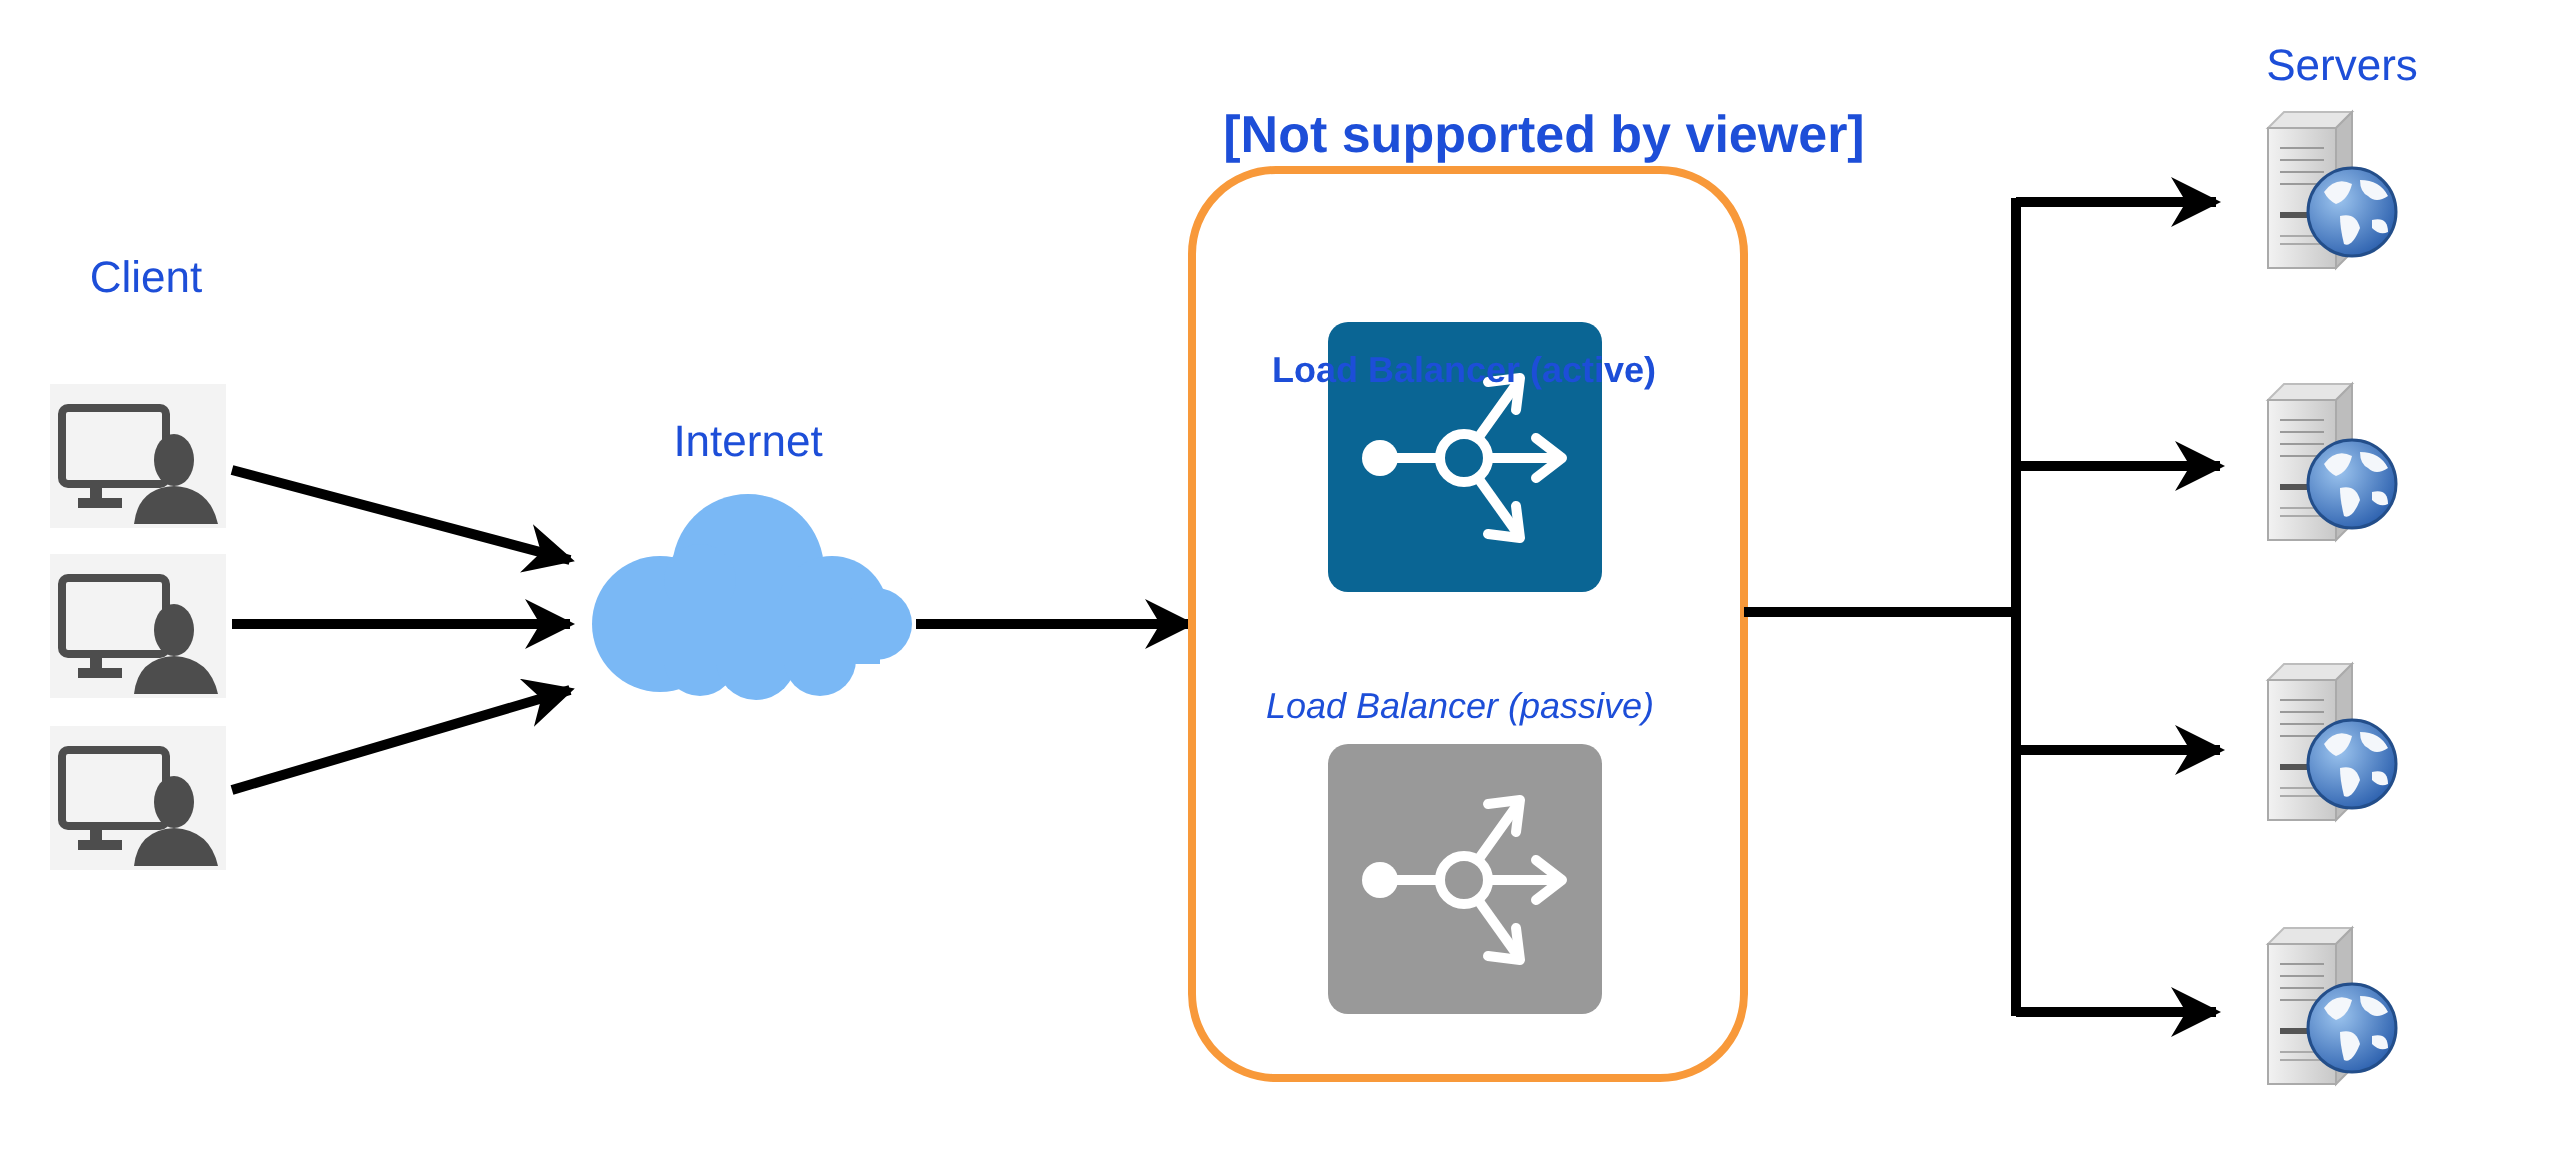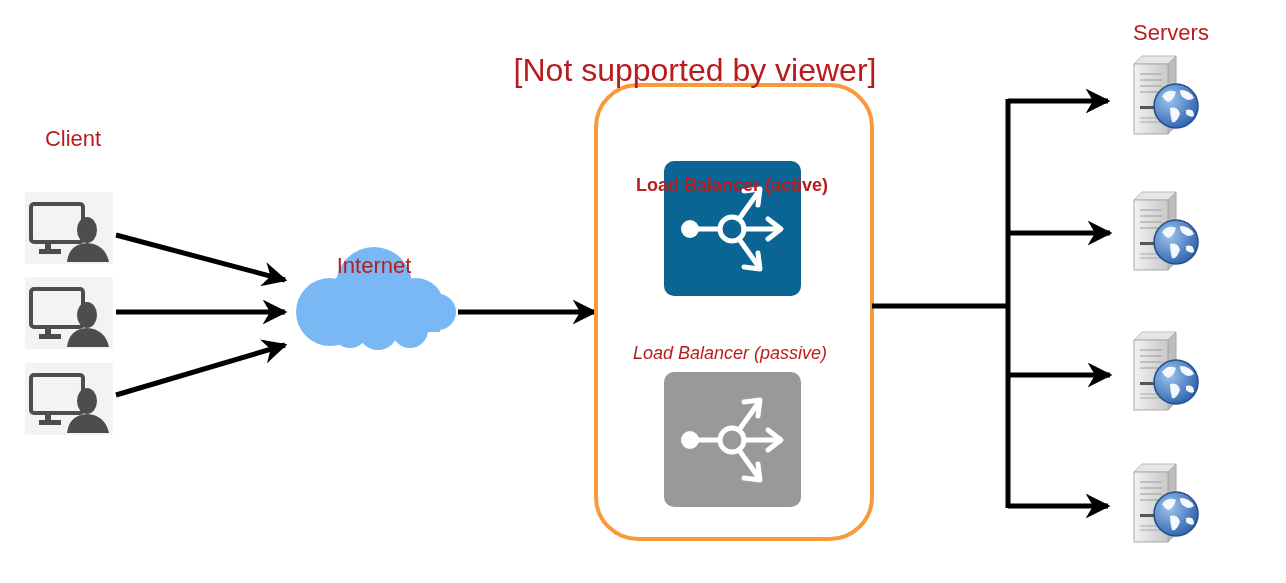--- a/index.html
+++ b/index.html
@@ -1,18 +1,18 @@
 <!DOCTYPE html>
 <html><head>
 <meta charset="utf-8">
 <style>
   html, body { margin:0; padding:0; background:#ffffff; }
   body { width:1286px; height:583px; position:relative; overflow:hidden; font-family:"Liberation Sans", sans-serif; }
   svg { position:absolute; left:0; top:0; }
-  .lbl { position:absolute; color:#b91c1c; white-space:nowrap; transform:translateX(-50%); }
+  .lbl { position:absolute; color:#1d4ed8; white-space:nowrap; transform:translateX(-50%); }
 </style>
 </head>
 <body>
 
 <svg width="1286" height="583" viewBox="0 0 1286 583">
   <defs>
     <marker id="ah" viewBox="0 0 10 10" refX="9" refY="5" markerWidth="5" markerHeight="5" orient="auto" markerUnits="strokeWidth">
       <path d="M0,0 L10,5 L0,10 L3,5 Z" fill="#000"></path>
     </marker>
     <linearGradient id="srvg" x1="0" x2="1" y1="0" y2="0">
@@ -104,17 +104,17 @@
     <line x1="1008" y1="506" x2="1108" y2="506" stroke="#000" stroke-width="5" marker-end="url(#ah)"></line>
   </g>
 
   <use href="#server-icon" x="1124" y="52"></use>
   <use href="#server-icon" x="1124" y="188"></use>
   <use href="#server-icon" x="1124" y="328"></use>
   <use href="#server-icon" x="1124" y="460"></use>
 </svg>
 
 <div class="lbl" style="left:73px; top:126px; font-size:22px;">Client</div>
-<div class="lbl" style="left:374px; top:208px; font-size:22px;margin-top:45px;">Internet</div>
-<div class="lbl" style="left:695px; top:52px; font-size:32px;">[Not supported by viewer]</div>
+<div class="lbl" style="left:374px; top:208px; font-size:22px;">Internet</div>
+<div class="lbl" style="left:772px; top:52px; font-size:26px;font-weight:bold;">[Not supported by viewer]</div>
 <div class="lbl" style="left:732px; top:130px; font-size:18px; font-weight:bold;margin-top:45px;">Load Balancer (active)</div>
 <div class="lbl" style="left:730px; top:343px; font-size:18px;font-style:italic;">Load Balancer (passive)</div>
 <div class="lbl" style="left:1171px; top:20px; font-size:22px;">Servers</div>
 
 </body></html>

